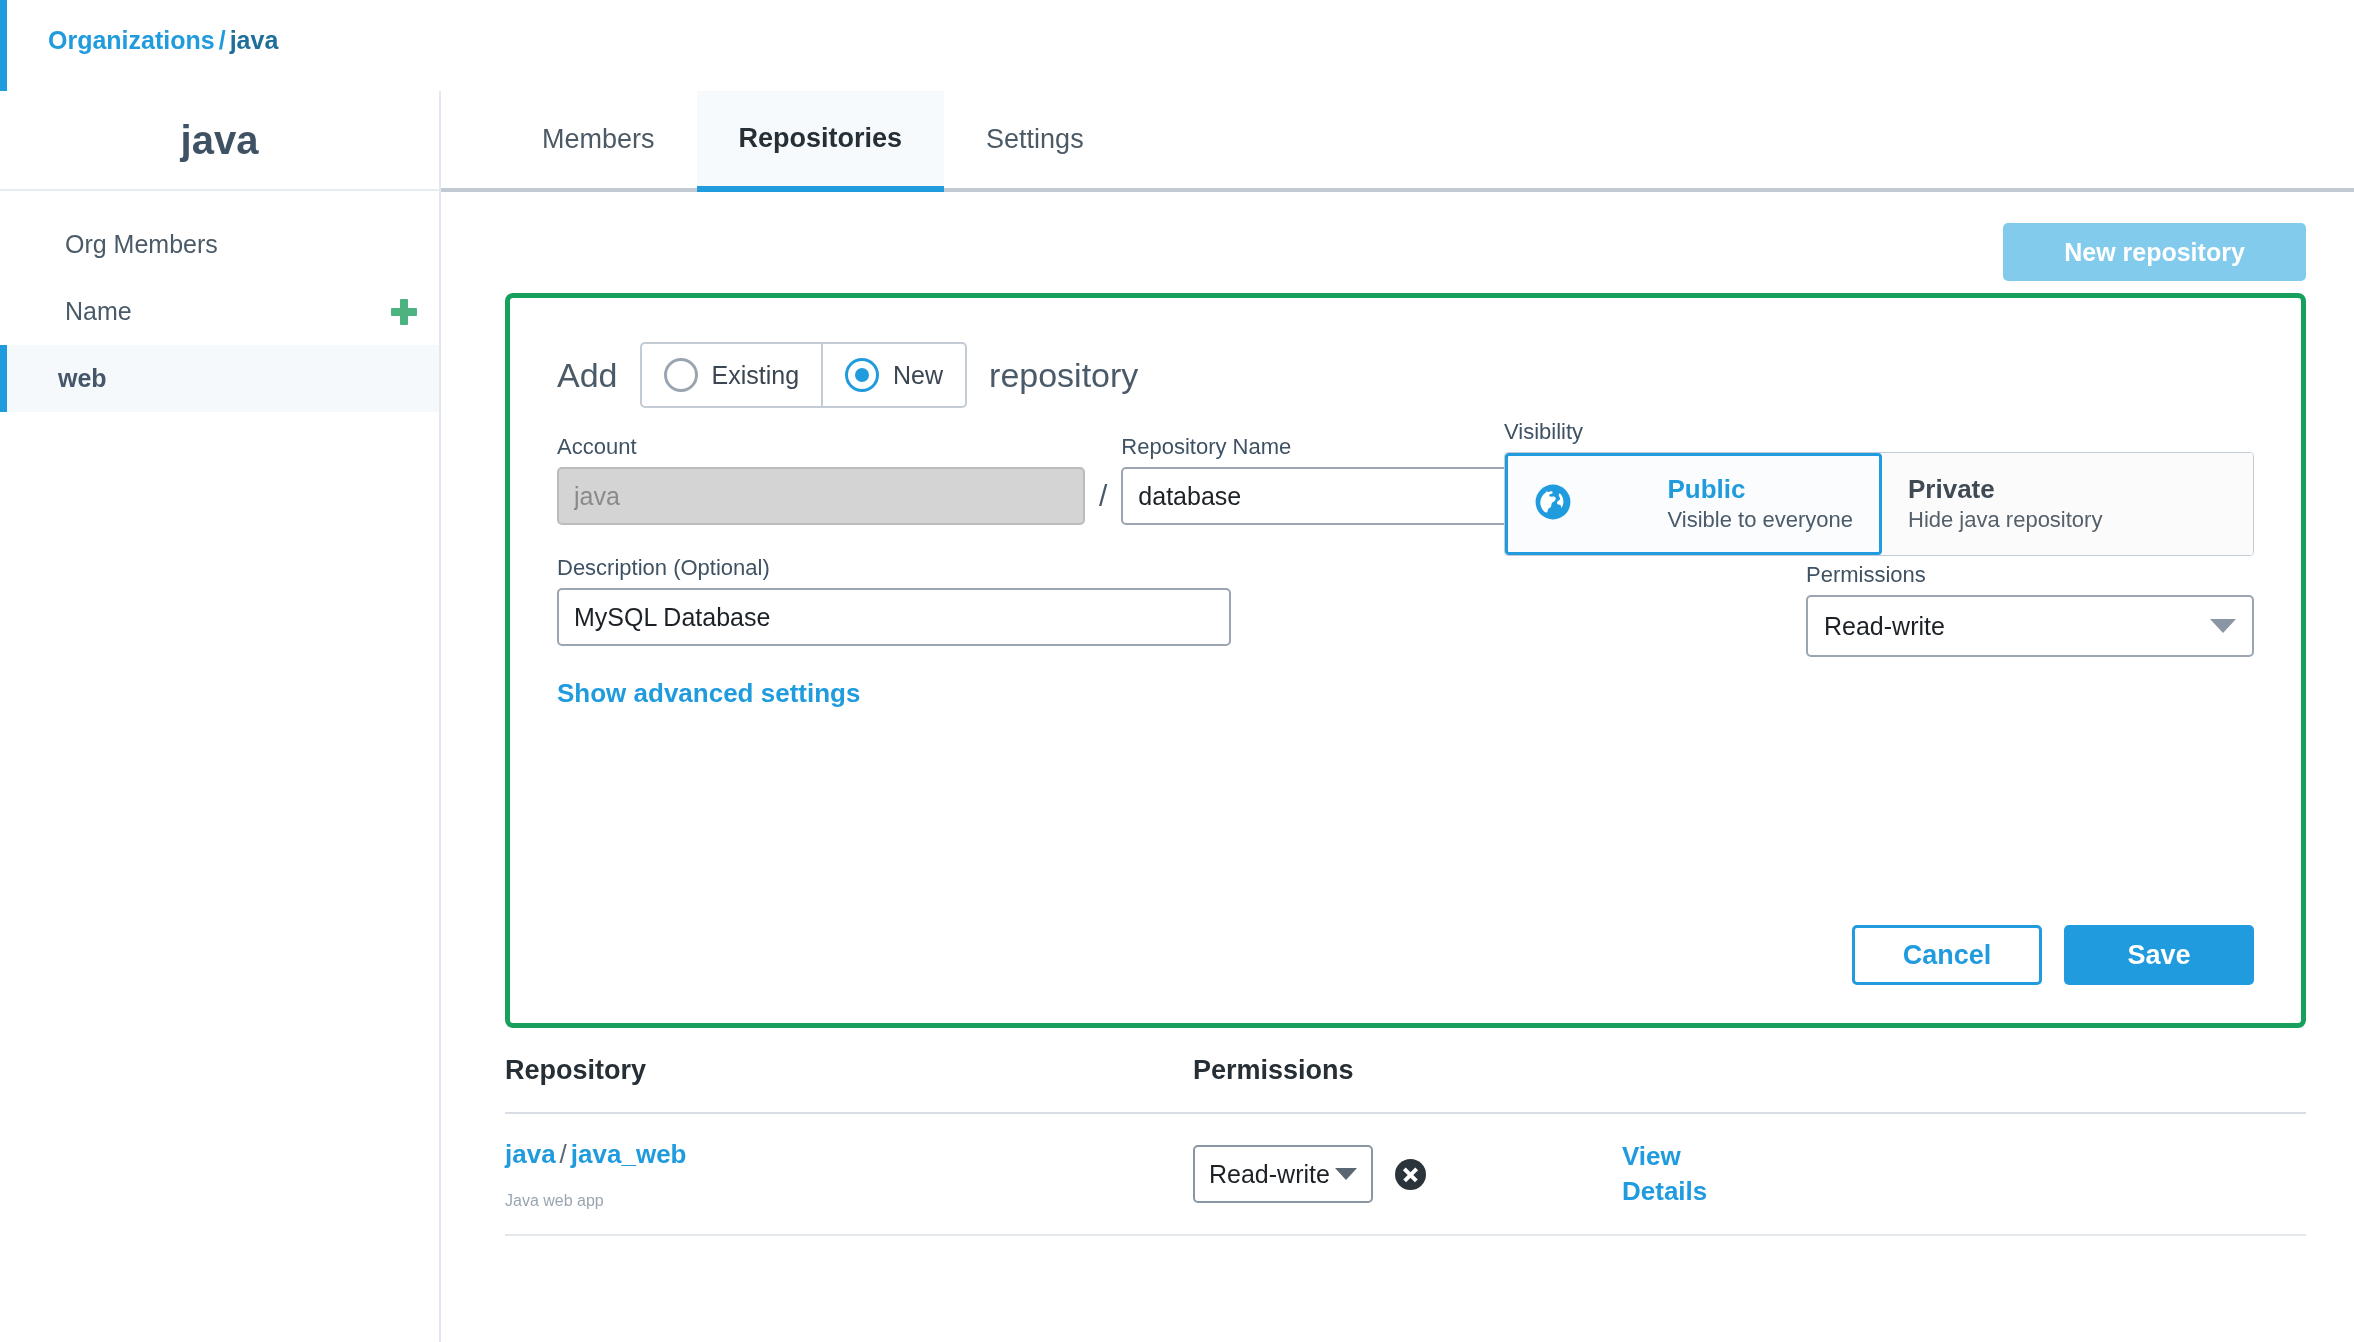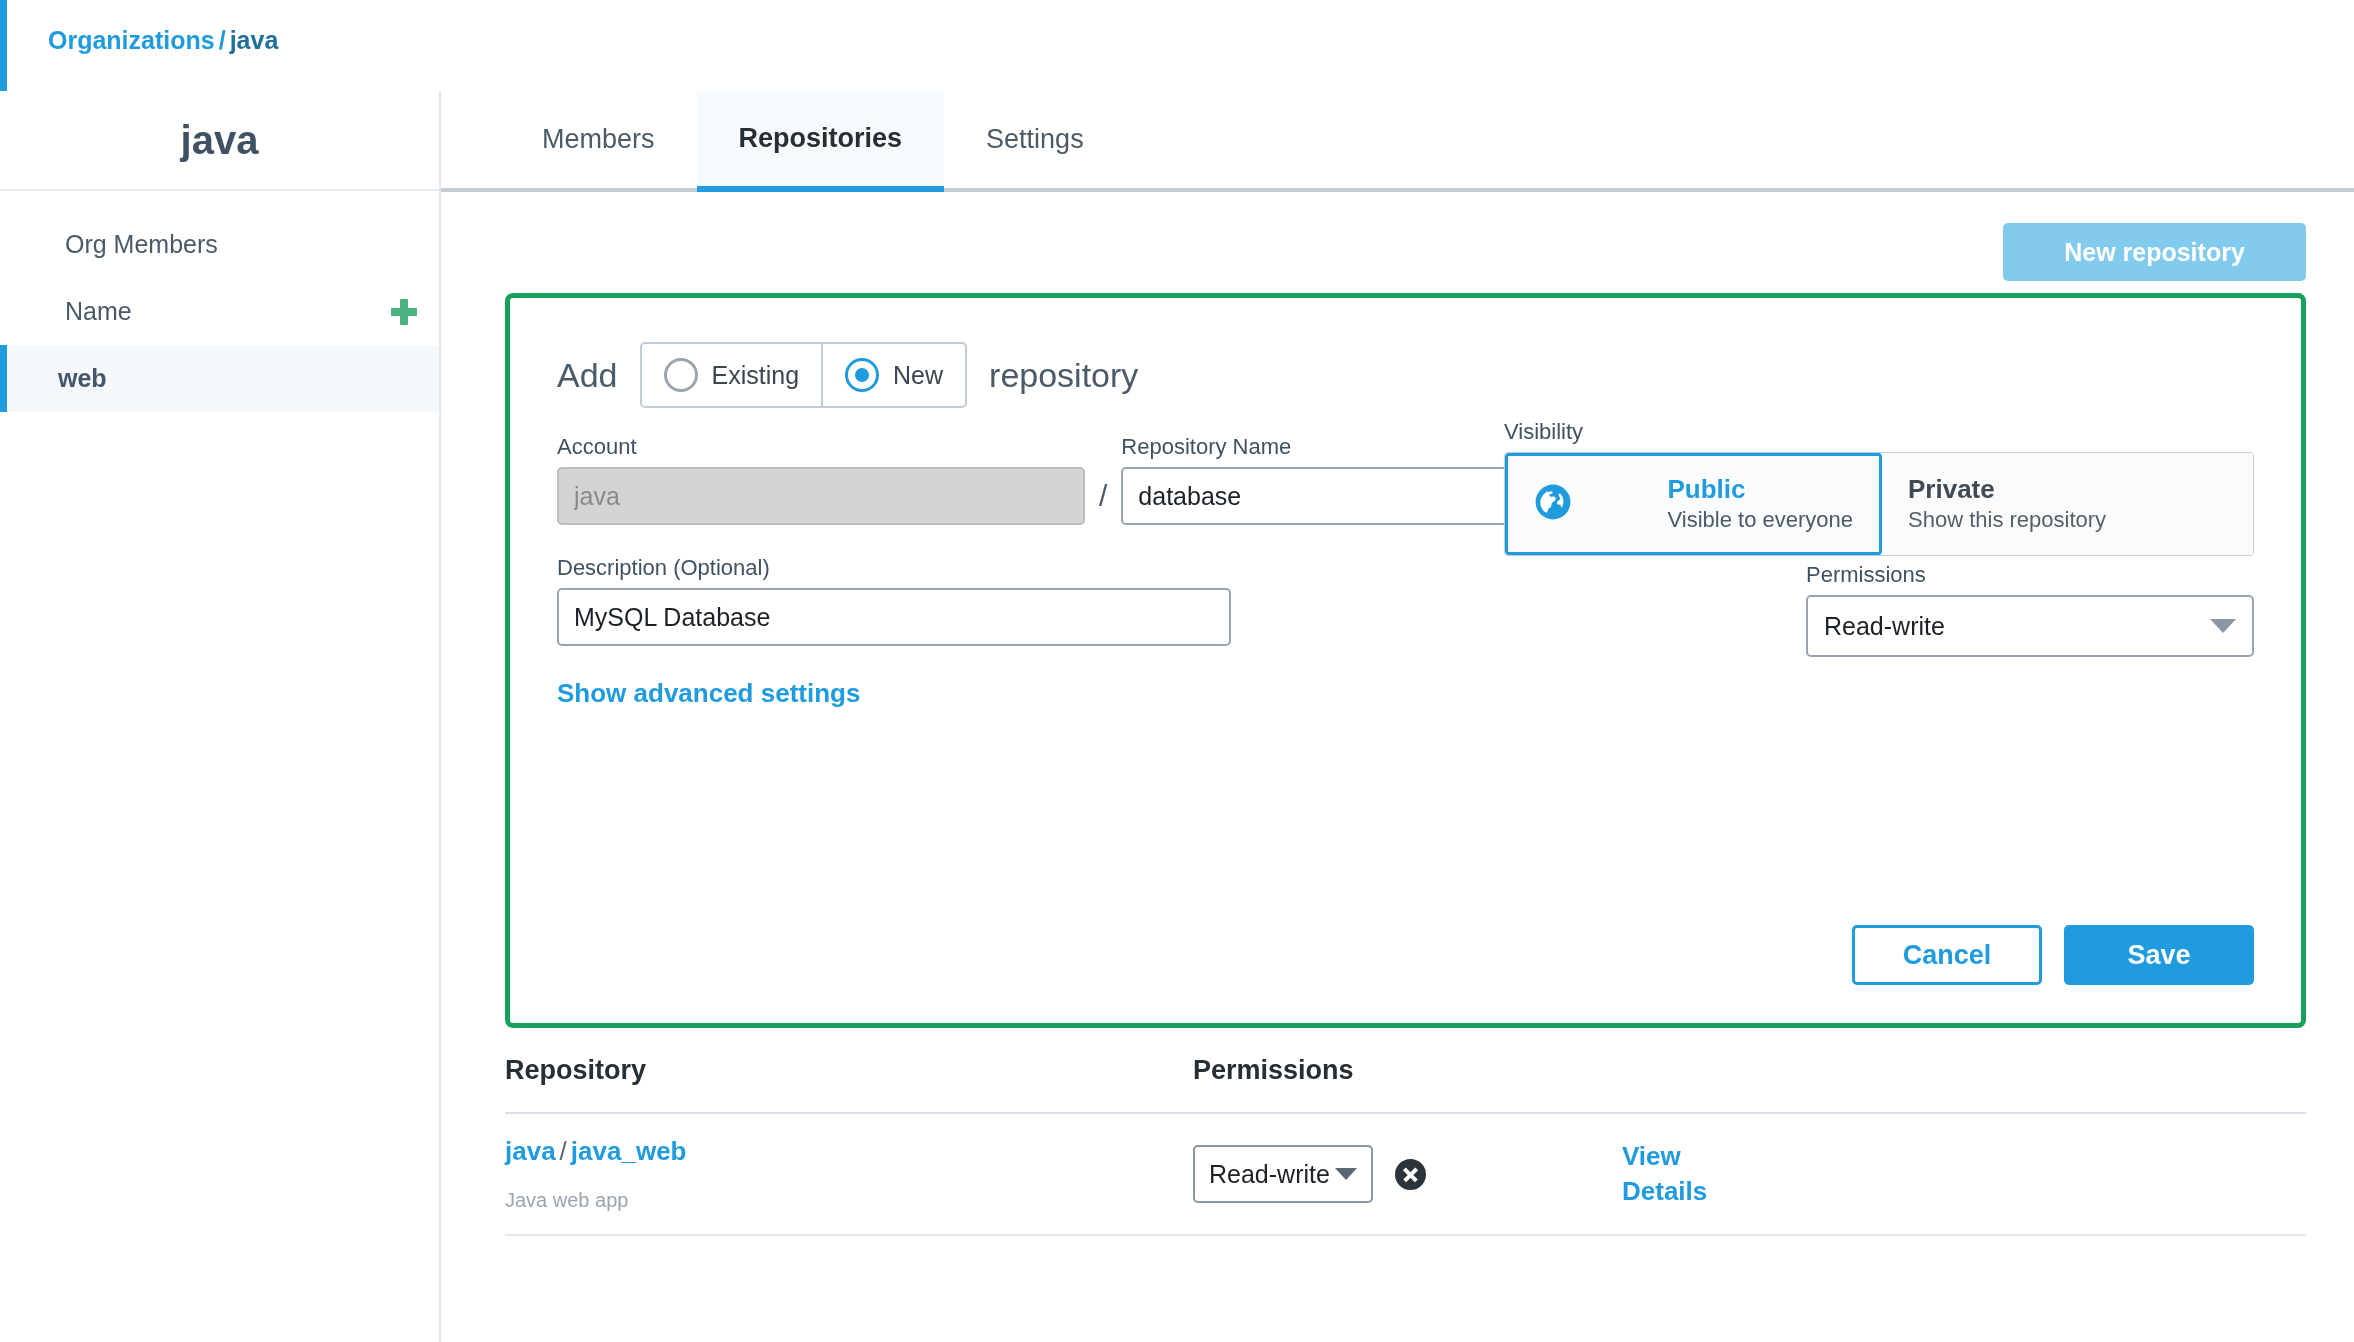--- a/index.html
+++ b/index.html
@@ -273,21 +273,21 @@
   .col-repo { width: 688px; }
   .col-perm { flex: 1; }
   .repo-row {
     display: flex; align-items: center;
     height: 122px;
     border-bottom: 2px solid #e3e8ed;
   }
   .repo-name { font-size: 26px; font-weight: bold; }
   .repo-name a { color: #1f9bde; text-decoration: none; }
   .repo-name .sep2 { color: #5a6672; font-weight: normal; margin: 0 4px; }
-  .repo-desc { font-size: 20px; color: #9aa5b1; margin-top: 22px; }
+  .repo-desc { font-size: 16px; color: #9aa5b1; margin-top: 22px; }
 
   .perm-cell { display: flex; align-items: center; gap: 22px; }
   .perm-select {
     width: 180px; height: 58px;
     border: 2px solid #8a96a3; border-radius: 5px;
     background: #fff;
     display: flex; align-items: center; justify-content: space-between;
     padding: 0 14px;
     font-size: 25px; color: #1b2126; cursor: pointer;
   }
@@ -402,21 +402,21 @@
                 </svg>
               </span>
               <span class="vis-text">
                 <span class="t1" style="display:block">Public</span>
                 <span class="t2" style="display:block">Visible to everyone</span>
               </span>
             </div>
             <div class="vis-opt unselected">
               <span class="vis-text">
                 <span class="t1" style="display:block">Private</span>
-                <span class="t2" style="display:block">Show this repository</span>
+                <span class="t2" style="display:block">Hide java repository</span>
               </span>
             </div>
           </div>
         </div>
 
         <div class="perm-block">
           <div class="field-label">Permissions</div>
           <div class="select-box">
             <span>Read-write</span>
             <span class="caret"></span>

